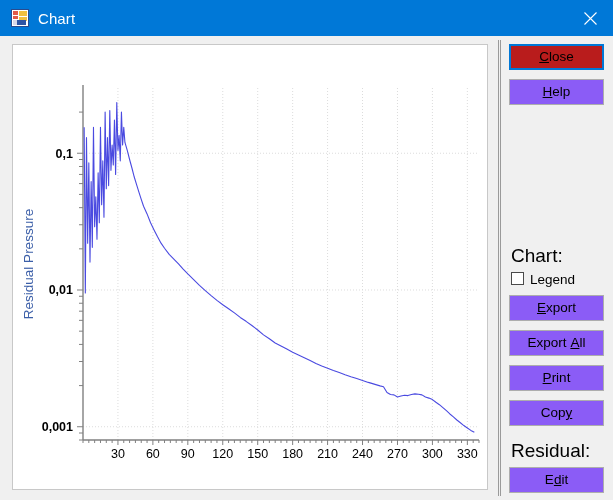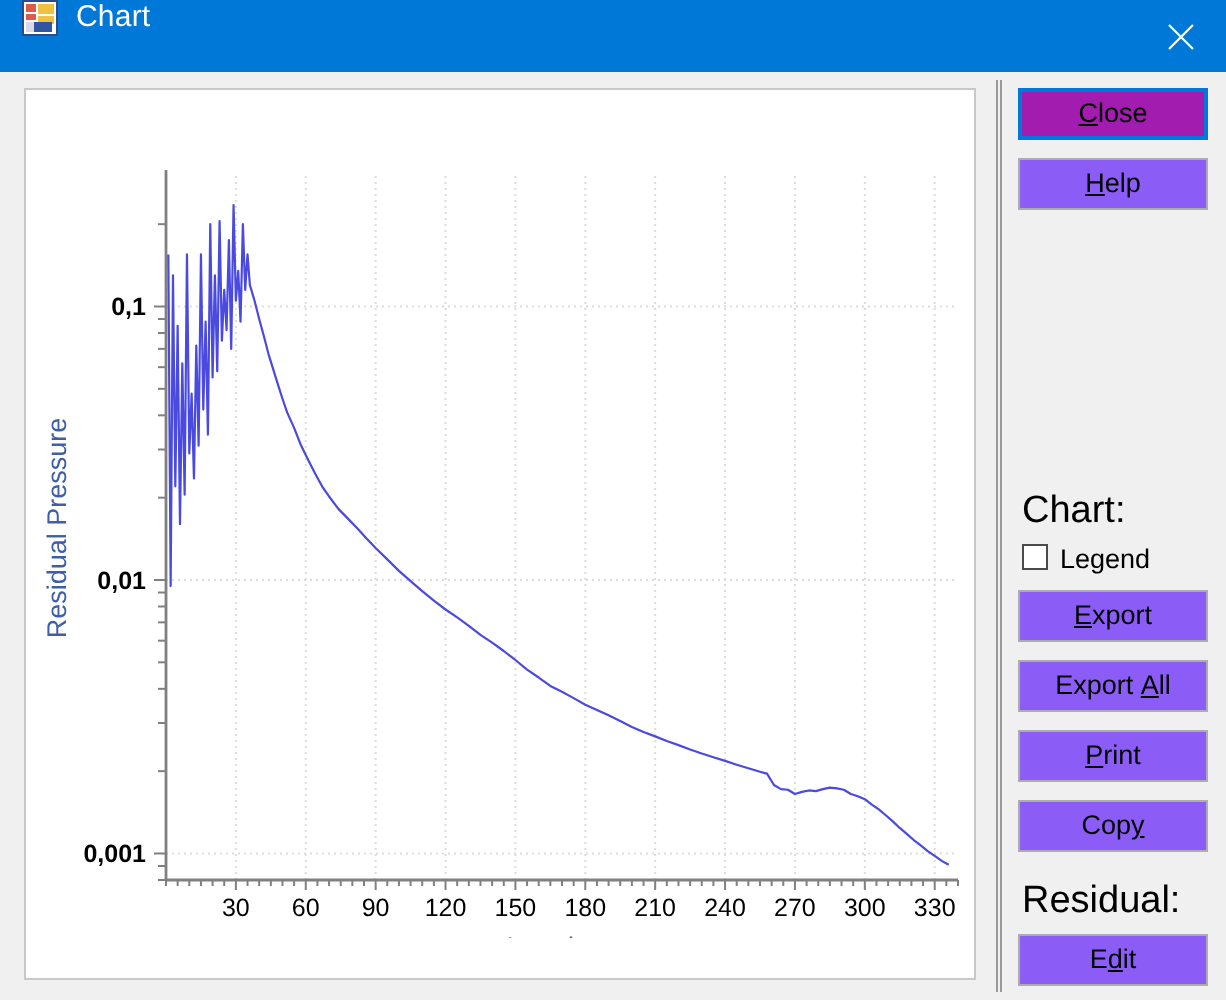--- a/index.html
+++ b/index.html
@@ -15,20 +15,21 @@
     width: 613px; height: 500px;
     background: #f0f0f0;
     display: flex; flex-direction: column;
   }
 
   
   #titlebar {
     height: 36px;
     background: #0078d7;
     display: flex;
+    align-items: center;
     flex: 0 0 36px;
     position: relative;
   }
   #app-icon {
     width: 18px; height: 18px;
     margin-left: 11px; margin-right: 9px;
     background: #ffffff;
     border: 1px solid #2a4b8d;
     position: relative;
     flex: 0 0 18px;
@@ -112,21 +113,21 @@
     font-size: 13.5px;
     line-height: 24px;
     text-align: center;
     cursor: pointer;
     padding: 0;
     margin-bottom: 9px;
     white-space: nowrap;
   }
   .btn.focus {
     border: 1px solid #0078d7;
-    background: #a21caf;
+    background: #b91c1c;
     outline: 1px solid #0078d7;
     outline-offset: -2px;
   }
   .mn { text-decoration: underline; }
   .grp-label {
     font-size: 19px;
     color: #000;
     margin: 0 0 5px 2px;
     white-space: nowrap;
   }

